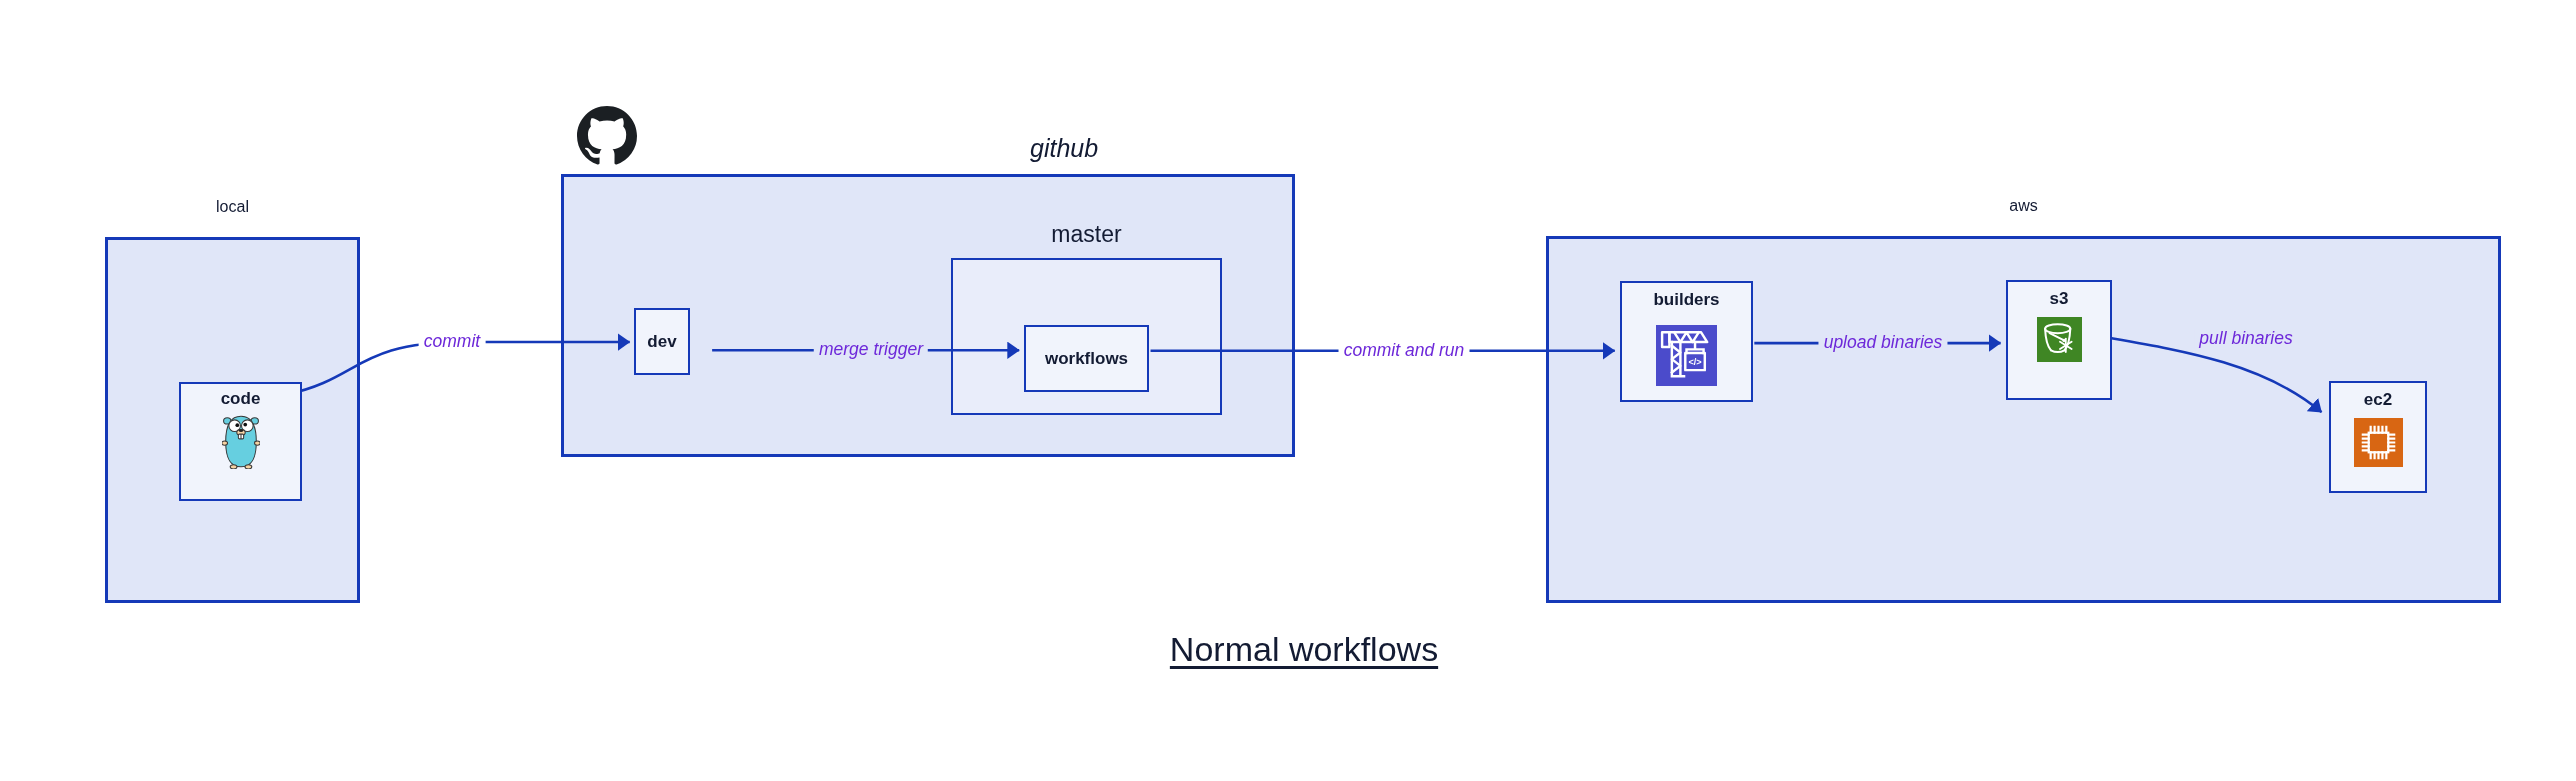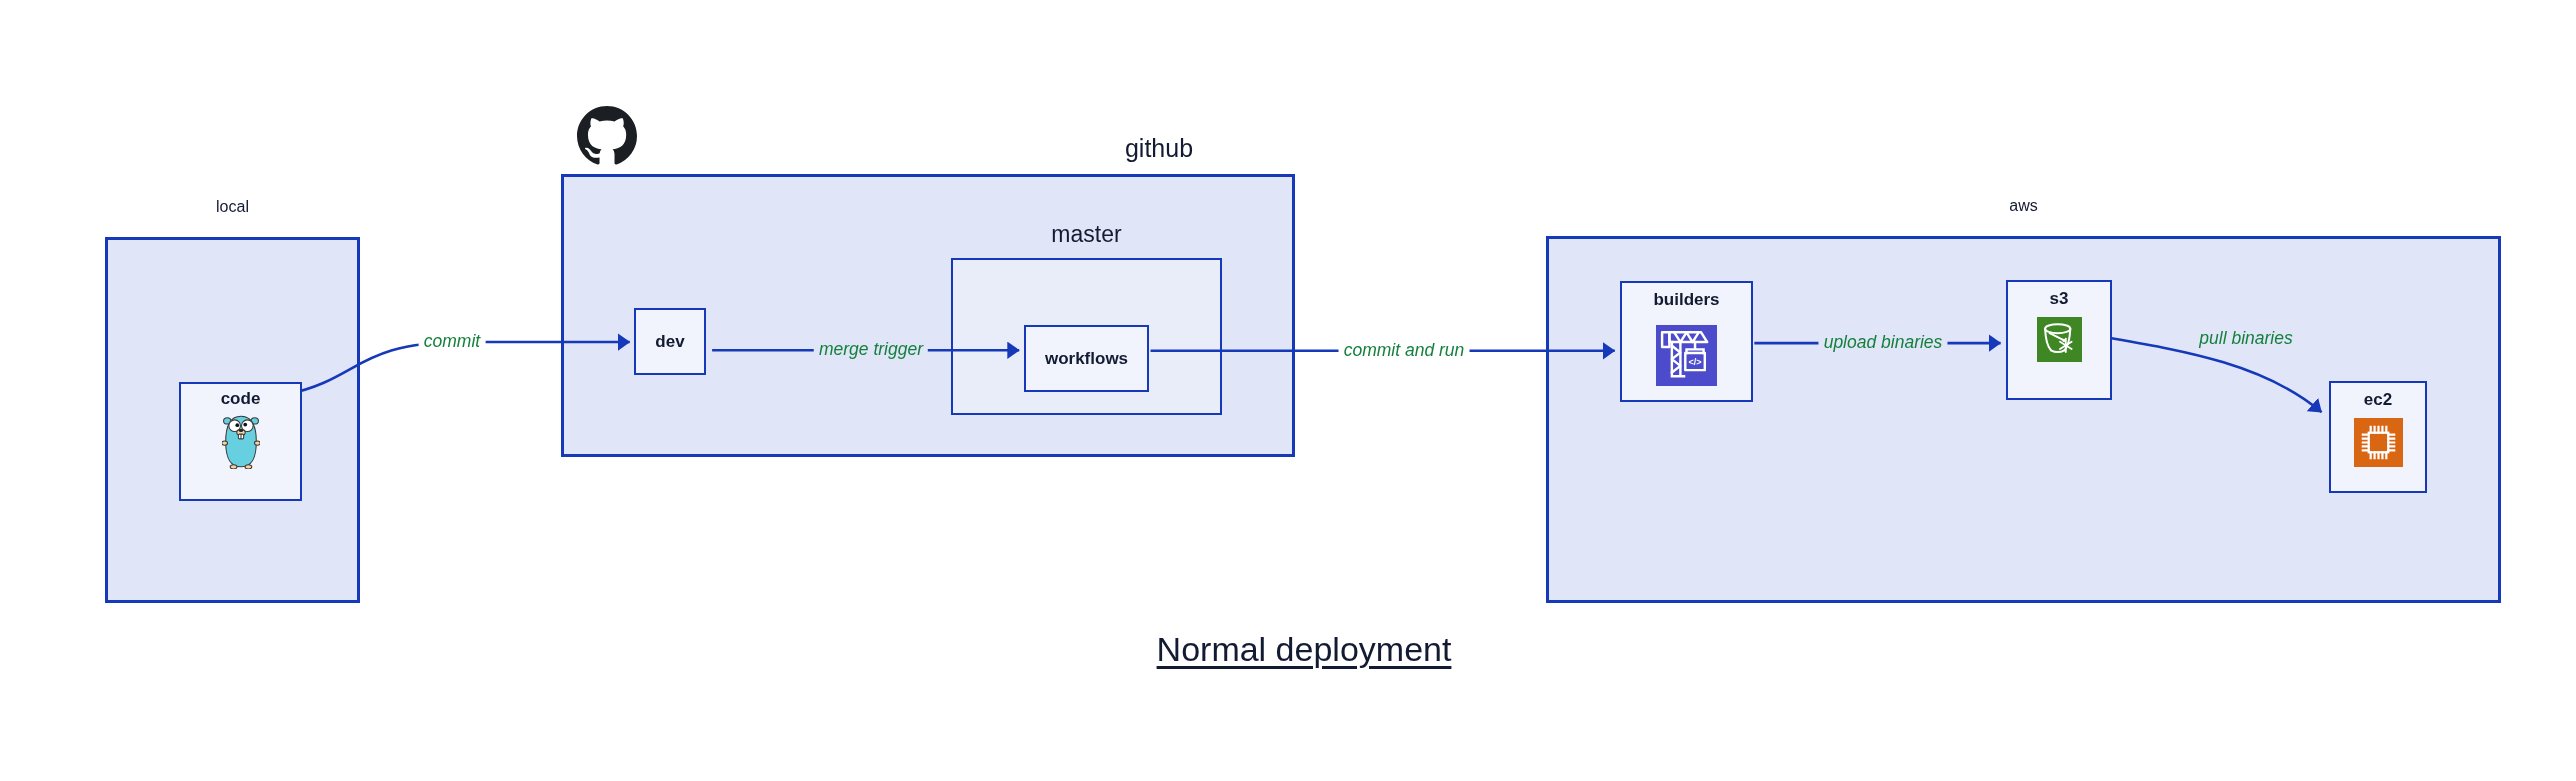--- a/index.html
+++ b/index.html
@@ -12,53 +12,53 @@
   }
   #box-local{left:105px;top:237px;width:255px;height:366px;}
   #box-github{left:561px;top:174px;width:734px;height:283px;}
   #box-master{left:951px;top:258px;width:271px;height:157px;background:#e9edfa;border-width:2.6px;}
   #box-aws{left:1546px;top:236px;width:955px;height:367px;}
 
   .container-label{
     position:absolute;font-size:16px;line-height:1.1;color:#131b33;letter-spacing:0px;
   }
   #label-local{left:105px;top:198px;width:255px;text-align:center;}
-  #label-github{left:1030px;top:135px;width:258px;text-align:center;font-size:25px;}
+  #label-github{left:1030px;top:135px;width:258px;text-align:left;font-size:25px;font-style:italic;}
   #label-master{left:951px;top:222px;width:271px;text-align:center;font-size:23px;}
   #label-aws{left:1546px;top:197px;width:955px;text-align:center;}
 
   .node{
     position:absolute;background:#f1f4fc;border:2.6px solid #1539b8;box-sizing:border-box;
     display:flex;flex-direction:column;align-items:center;
   }
   .node .nlabel{font-weight:bold;font-size:17px;line-height:1.15;color:#131b33;}
   .node.center{justify-content:center;}
   #node-code{left:179px;top:382px;width:123px;height:119px;}
   #node-code .nlabel{margin-top:5.2px;}
   #node-code .icon-wrap{margin-top:5.2px;}
-  #node-dev{left:634px;top:308px;width:72px;height:67px;}
+  #node-dev{left:634px;top:308px;width:56px;height:67px;}
   #node-workflows{left:1024px;top:325px;width:125px;height:67px;}
   #node-builders{left:1620px;top:281px;width:133px;height:121px;gap:12px;}
   #node-builders .nlabel{margin-top:6.7px;}
   #node-builders .icon-wrap{margin-top:3.6px;}
   #node-s3{left:2006px;top:280px;width:106px;height:120px;}
   #node-s3 .nlabel{margin-top:7.2px;}
   #node-s3 .icon-wrap{margin-top:8.2px;}
   #node-ec2{left:2329px;top:381px;width:98px;height:112px;}
   #node-ec2 .nlabel{margin-top:6.7px;}
   #node-ec2 .icon-wrap{margin-top:8.8px;}
 
   #github-logo{position:absolute;left:577px;top:106px;width:60px;height:60px;}
 
   #edges-svg{position:absolute;left:0;top:0;pointer-events:none;}
   .edge{stroke:#1539b8;stroke-width:5;fill:none;}
 
   .edge-label{
     position:absolute;transform:translate(-50%,-50%);
-    font-size:17.5px;font-style:italic;color:#15803d;white-space:nowrap;
+    font-size:17.5px;font-style:italic;color:#6d28d9;white-space:nowrap;
     padding:1px 5.2px;line-height:1.1;
   }
   .edge-label.on-white{background:#ffffff;}
   .edge-label.on-blue{background:#e0e6f8;}
   #elabel-commit{left:452px;top:342px;}
   #elabel-merge{left:871px;top:350px;}
   #elabel-uploadrun{left:1404px;top:351px;}
   #elabel-uploadbin{left:1883px;top:343px;}
   #elabel-pullbin{left:2219px;top:339px;margin-left:27px;}
 
@@ -189,14 +189,14 @@
         <rect x="30" y="30" width="40" height="40"></rect>
         <path d="M34 18 V30 M42 18 V30 M50 18 V30 M58 18 V30 M66 18 V30"></path>
         <path d="M34 70 V82 M42 70 V82 M50 70 V82 M58 70 V82 M66 70 V82"></path>
         <path d="M18 34 H30 M18 42 H30 M18 50 H30 M18 58 H30 M18 66 H30"></path>
         <path d="M70 34 H82 M70 42 H82 M70 50 H82 M70 58 H82 M70 66 H82"></path>
       </g>
     </svg>
   </span>
 </div>
 
-<div id="diagram-title">Normal deployment</div>
+<div id="diagram-title">Normal workflows</div>
 
 
 </body></html>

